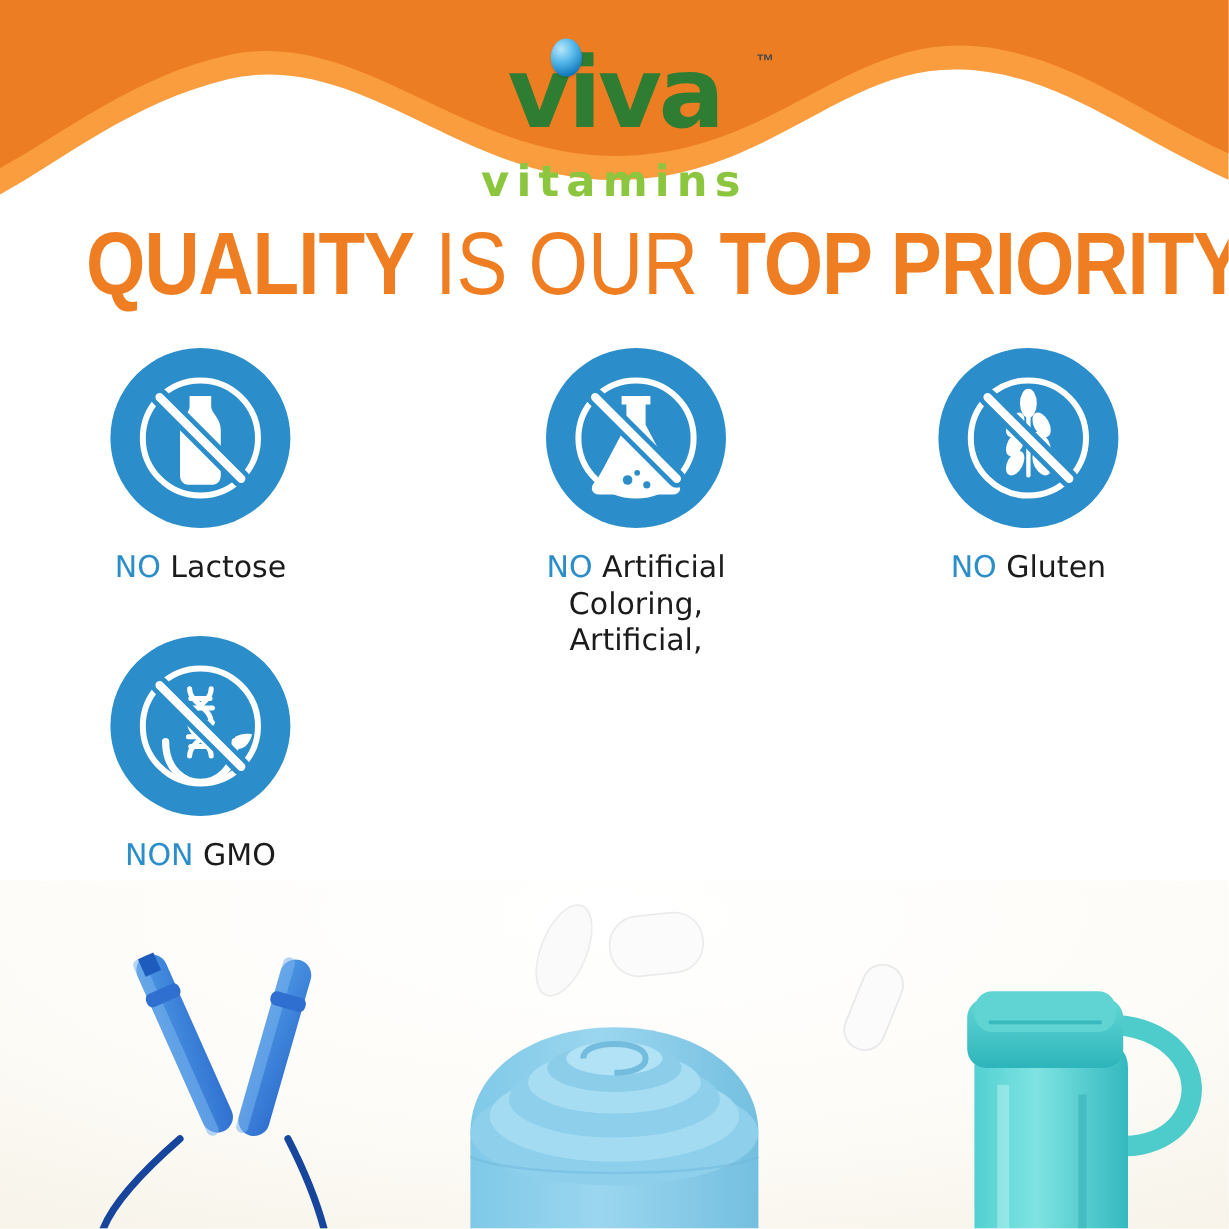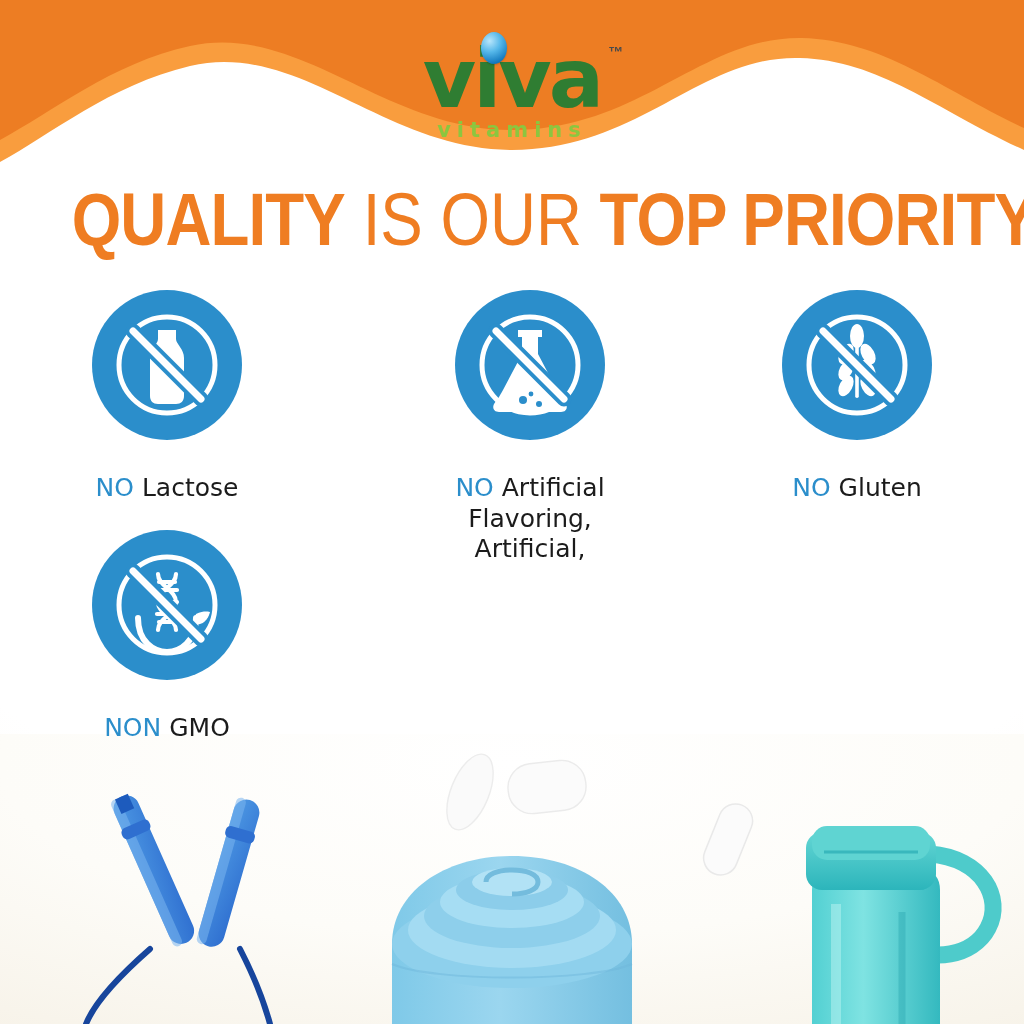--- a/index.html
+++ b/index.html
@@ -44,24 +44,24 @@
     width:26px;height:32px;border-radius:50%;
     background:radial-gradient(circle at 33% 28%, #b9e6fb 0%, #56b8ea 38%, #1278bd 78%, #0a5e9c 100%);
     box-shadow:0 1px 2px rgba(0,0,0,.18);
   }
   .logo-tm{
     position:absolute;right:-22px;top:6px;
     font-size:15px;font-weight:bold;color:#4a4a4a;
     font-family:"Liberation Sans",sans-serif;
   }
   .logo-vitamins{
-    display:block;margin-top:0;
+    display:block;margin-top:14px;
     font-family:"DejaVu Sans",sans-serif;
     font-weight:bold;
-    font-size:21px;
+    font-size:36px;
     letter-spacing:6px;
     color:#8cc63f;
   }
 
   
   .headline{
     position:absolute;left:0;right:0;top:183px;
     text-align:center;white-space:nowrap;
     color:#ef7d22;
     font-family:"Liberation Sans Narrow","Liberation Sans",sans-serif;
@@ -77,21 +77,21 @@
   .grid{position:absolute;left:0;top:285px;width:1024px;height:470px;z-index:4;}
   .badge{position:absolute;width:300px;text-align:center;}
   .badge .circle{
     width:150px;height:150px;margin:0 auto;
     border-radius:50%;
     background:#2b8ecb;
     display:block;
   }
   .badge .circle svg{display:block;width:150px;height:150px;}
   .badge .cap{
-    margin-top:33px;
+    margin-top:18px;
     font-family:"DejaVu Sans",sans-serif;
     font-size:25px;
     line-height:1.22;
     color:#1b1b1b;
     letter-spacing:0px;
   }
   .badge .cap .no{color:#2b8ecb;}
 
   .b-lactose{left:17px;  top:5px;}
   .b-artificial{left:380px;top:5px;}
@@ -189,21 +189,21 @@
           </g>
           <g>
             <line x1="41" y1="41" x2="109" y2="109" stroke="#2b8ecb" stroke-width="15" stroke-linecap="round"></line>
             <line x1="41" y1="41" x2="109" y2="109" stroke="#ffffff" stroke-width="7" stroke-linecap="round"></line>
           </g>
         </svg>
       </span>
       <div class="cap">
         <span class="no">NO</span>
         <span>Artificial</span><br>
-        <span>Flavoring,</span><br>
+        <span>Coloring,</span><br>
         <span>Artificial,</span><br>
       </div>
     </div>
 
     <div class="badge b-gmo">
       <span class="circle">
         <svg viewBox="0 0 150 150" aria-hidden="true">
 
           <g fill="none" stroke="#ffffff" stroke-width="4.2" stroke-linecap="round">
             <path d="M66 44 C66 56 84 60 84 72 C84 84 66 88 66 100"></path>

